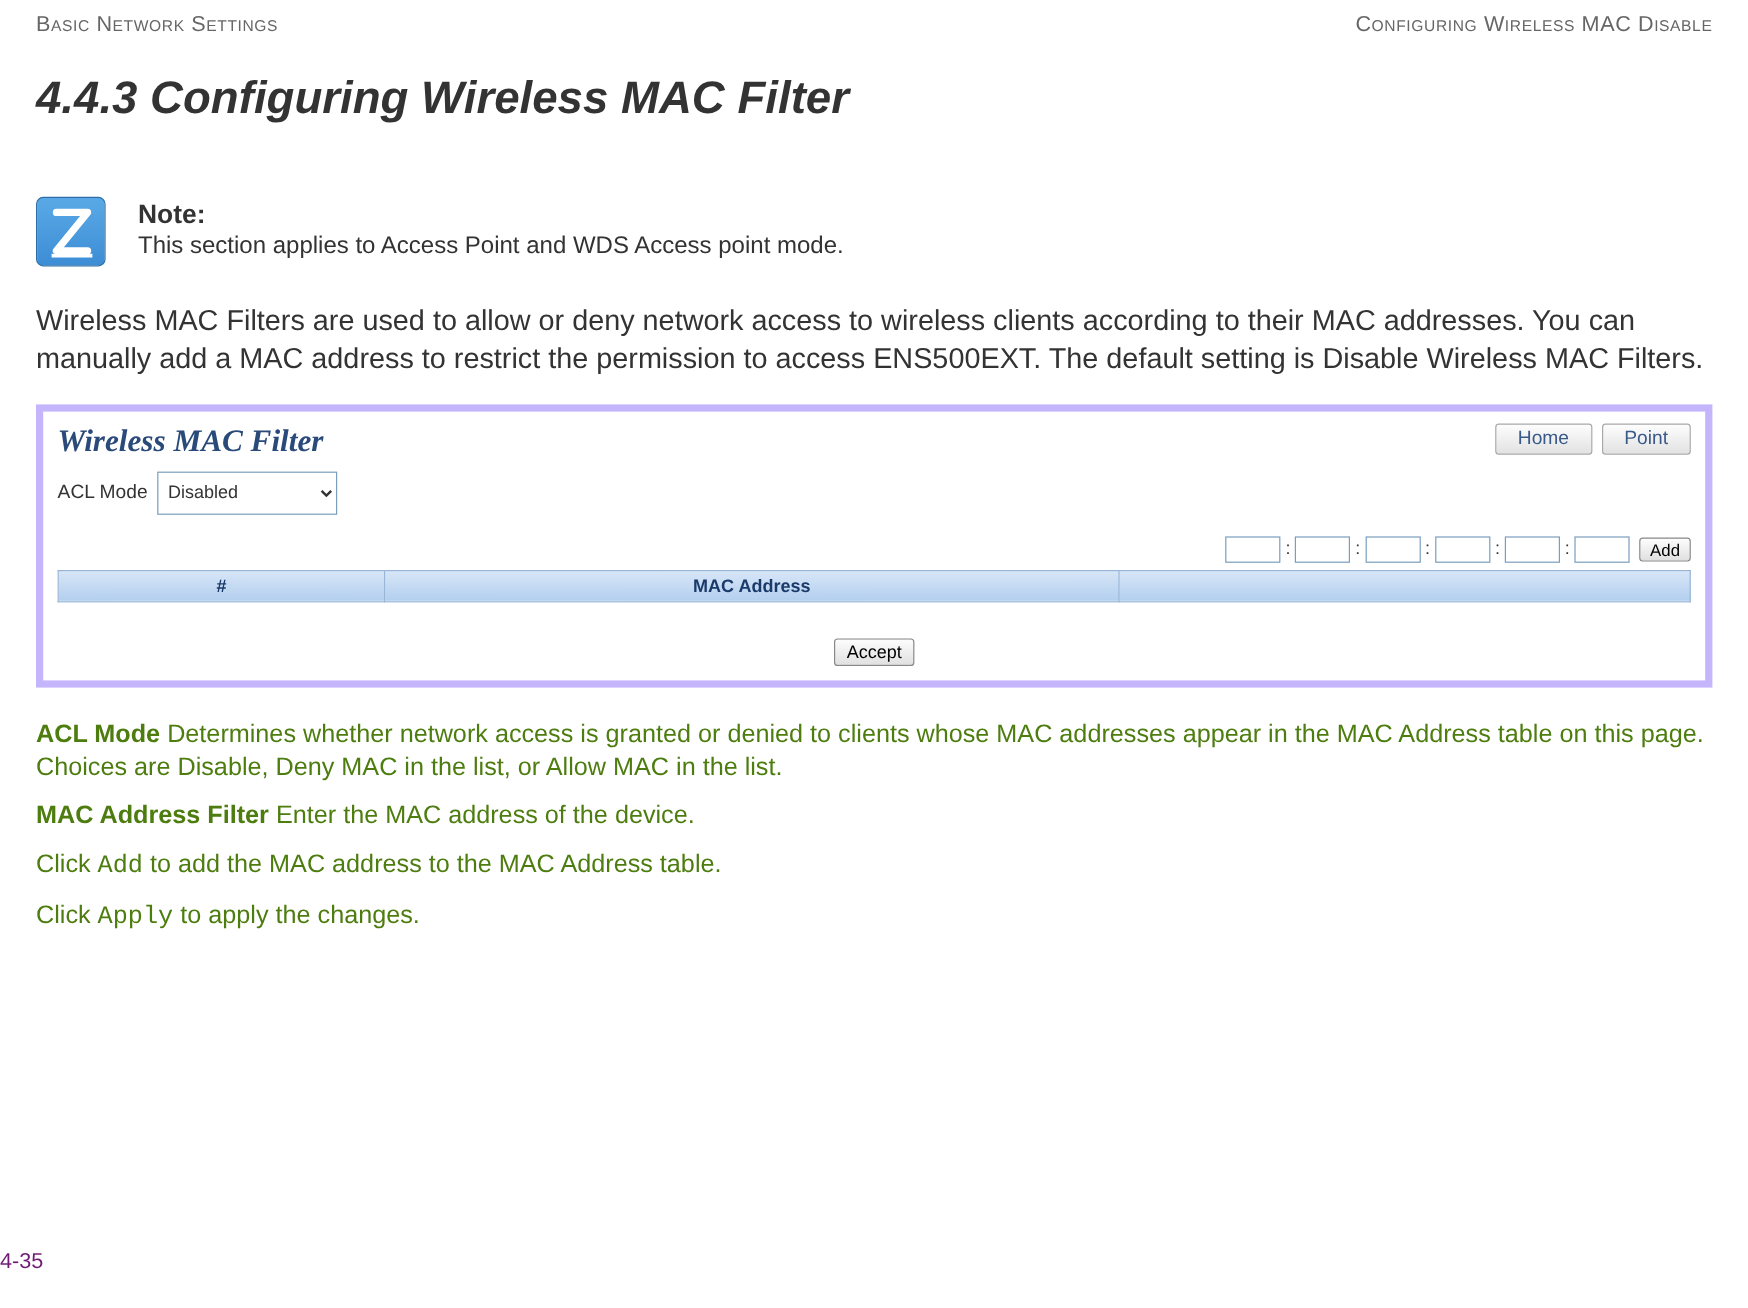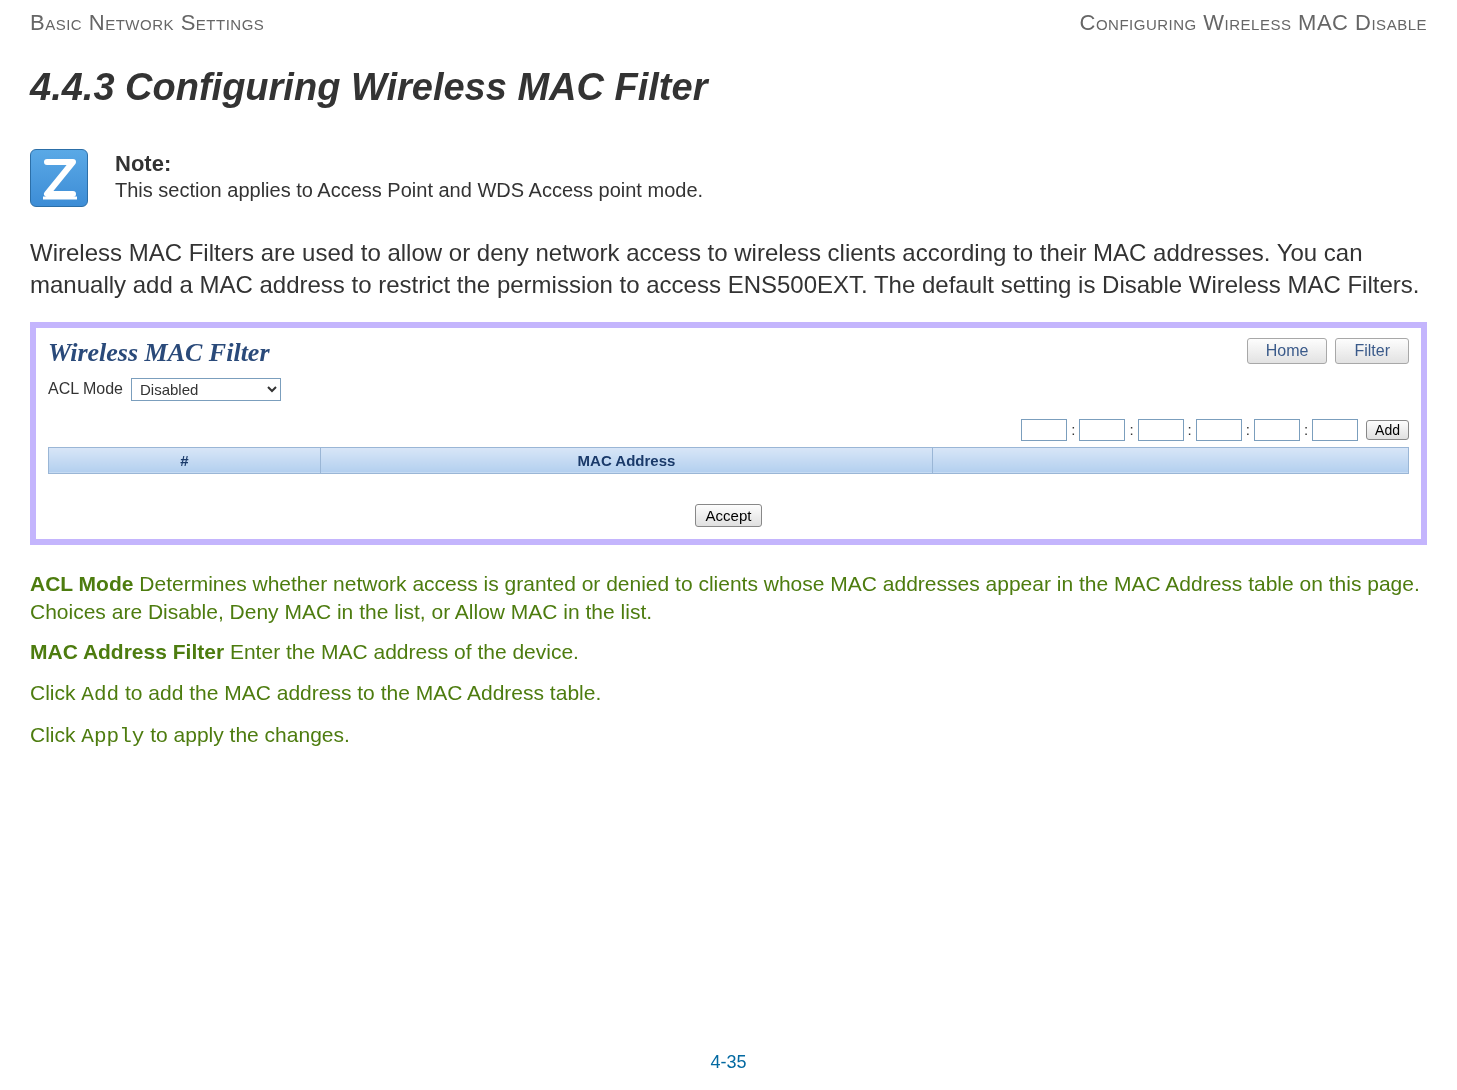--- a/index.html
+++ b/index.html
@@ -13,32 +13,32 @@
       background: #ffffff;
       font-family: Arial, Helvetica, sans-serif;
       color: #333333;
       padding: 10px 30px;
       position: relative;
     }
     .header-row {
       display: flex;
       justify-content: space-between;
       font-variant: small-caps;
-      font-size: 22px;
+      font-size: 18px;
       color: #666666;
       margin-bottom: 30px;
       letter-spacing: 0.5px;
     }
     .section-heading {
       font-family: Verdana, Geneva, sans-serif;
       font-style: italic;
       font-weight: bold;
       font-size: 38px;
       color: #333333;
-      margin-bottom: 40px;
+      margin-bottom: 60px;
     }
     .note-block {
       display: flex;
       align-items: flex-start;
       gap: 27px;
       margin-bottom: 30px;
     }
     .note-icon {
       width: 58px;
       height: 58px;
@@ -112,21 +112,21 @@
       align-items: center;
       gap: 8px;
       margin-bottom: 18px;
     }
     .acl-label {
       font-size: 16px;
       color: #333333;
     }
     .acl-select {
       width: 150px;
-      height: 23px;
+      height: 36px;
       border: 1px solid #7b9ebd;
       background: #ffffff;
       font-size: 15px;
       padding-left: 4px;
       color: #333333;
     }
     .mac-input-row {
       display: flex;
       justify-content: flex-end;
       align-items: center;
@@ -196,26 +196,26 @@
       margin-bottom: 12px;
     }
     .field-desc .field-label {
       font-weight: bold;
     }
     .field-desc .mono {
       font-family: "Courier New", Courier, monospace;
     }
     .footer {
       position: absolute;
-      bottom: 17px;
+      bottom: 28px;
       left: 0;
       width: 100%;
-      text-align: center;
+      text-align: left;
       font-size: 18px;
-      color: #0369a1;
+      color: #701a75;
     }
   </style>
 </head>
 <body>
 
 <div class="header-row">
   <div>Basic Network Settings</div>
   <div>Configuring Wireless MAC Disable</div>
 </div>
 
@@ -234,21 +234,21 @@
   </div>
 </div>
 
 <p class="intro-para">Wireless MAC Filters are used to allow or deny network access to wireless clients according to their MAC addresses. You can manually add a MAC address to restrict the permission to access ENS500EXT. The default setting is Disable Wireless MAC Filters.</p>
 
 <div class="ui-panel">
   <div class="ui-top-row">
     <div class="ui-title">Wireless MAC Filter</div>
     <div class="ui-top-buttons">
       <button class="ui-btn">Home</button>
-      <button class="ui-btn">Filter</button>
+      <button class="ui-btn">Point</button>
     </div>
   </div>
 
   <div class="acl-row">
     <span class="acl-label">ACL Mode</span>
     <select class="acl-select">
       <option>Disabled</option>
     </select>
   </div>
 

